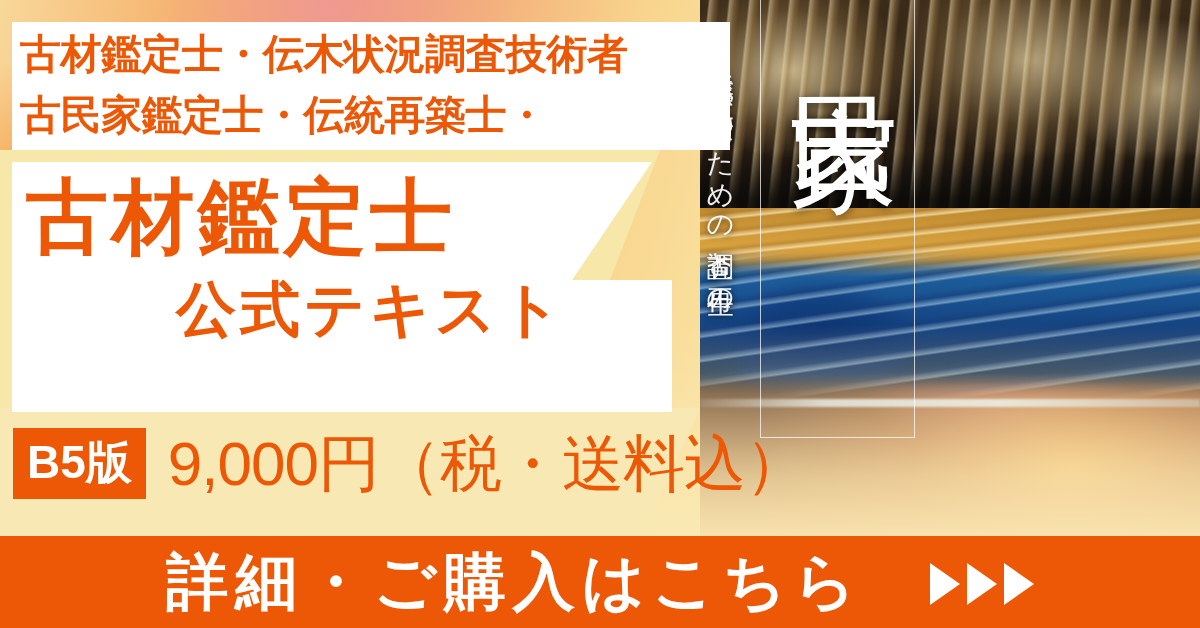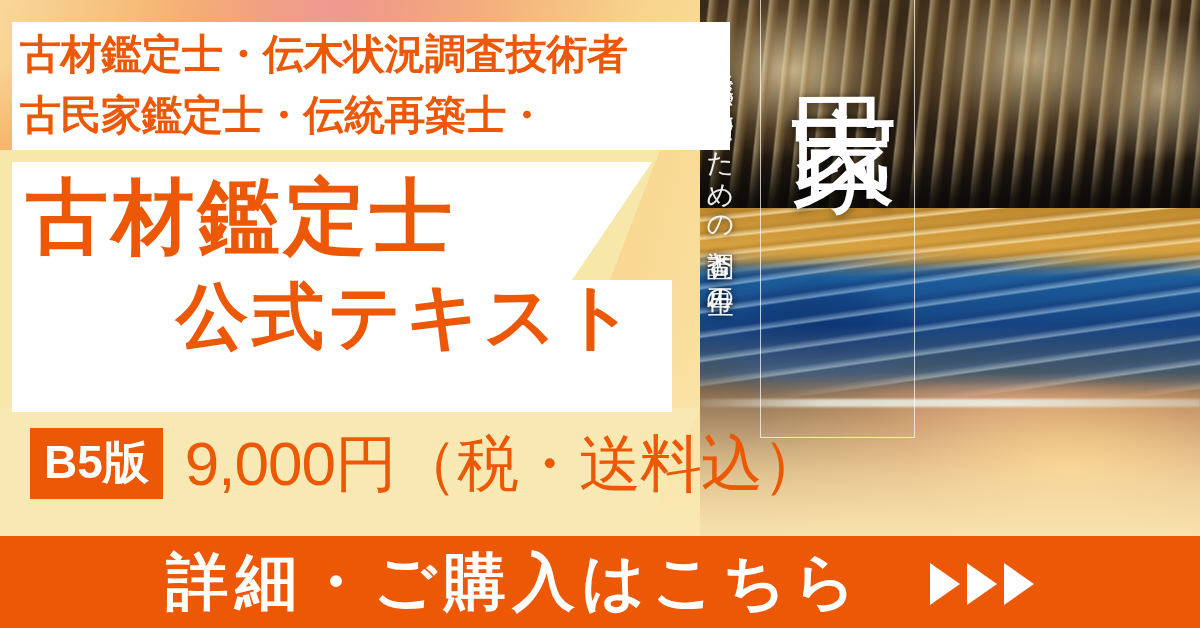--- a/index.html
+++ b/index.html
@@ -154,27 +154,27 @@
   
   .headline{
     position:absolute;left:14px;top:176px;width:660px;
     color:#EC5805;font-weight:bold;
   }
   .hl1{
     font-size:82px;line-height:1.0;letter-spacing:4px;
     padding-left:12px;
   }
   .hl2{
-    font-size:72px;line-height:1.0;letter-spacing:4px;
+    font-size:60px;line-height:1.0;letter-spacing:4px;
     padding-left:162px;margin-top:22px;
   }
 
   
   .price-row{
-    position:absolute;left:30px;top:428px;
+    position:absolute;left:13px;top:428px;
     display:flex;align-items:center;
   }
   .badge{
     background:#EC5805;color:#ffffff;
     font-weight:bold;font-size:46px;line-height:1;
     padding:11px 14px 14px 14px;
     letter-spacing:0px;
   }
   .price{
     color:#EC5805;font-size:62px;line-height:1;

